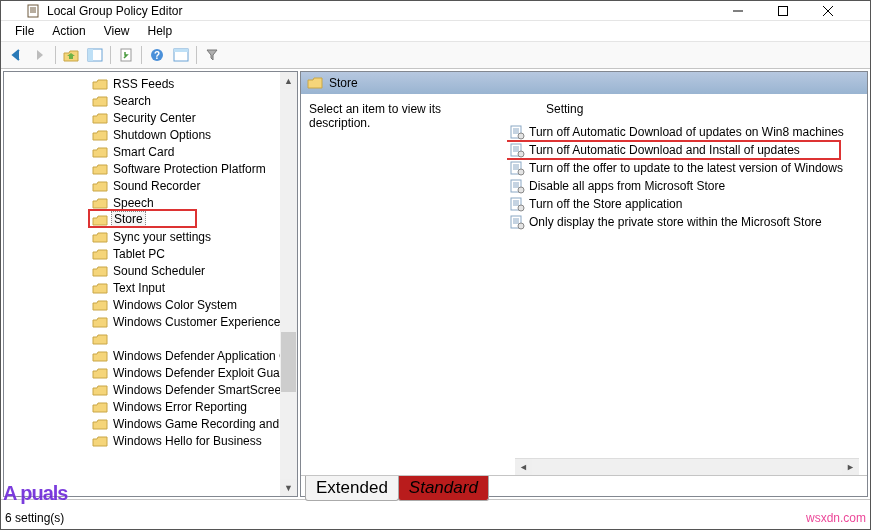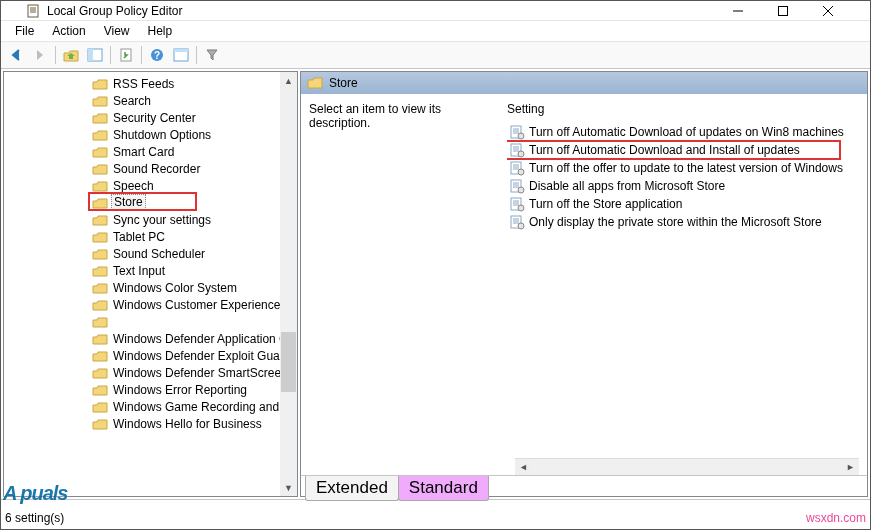--- a/index.html
+++ b/index.html
@@ -140,20 +140,21 @@
       padding-right: 8px;
     }
     .settings-col {
       flex: 1;
       overflow: hidden;
     }
     .col-header {
       font-size: 12px;
       padding-bottom: 4px;
       border-bottom: 1px solid transparent;
+      margin-left: 39px;
     }
     .settings-list { margin-top: 2px; }
     .setting-row {
       display: flex;
       align-items: center;
       height: 18px;
       font-size: 12px;
       white-space: nowrap;
       padding: 0 2px;
       position: relative;
@@ -195,42 +196,42 @@
     .tab {
       padding: 2px 10px;
       border: 1px solid #aaa;
       border-top: none;
       border-radius: 0 0 3px 3px;
       background: #fff;
       font-size: 17px;
       margin-right: -1px;
     }
     .tab.active {
-      background: #f0abfc;
+      background: #b91c1c;
       z-index: 2;
       position: relative;
+      font-style: italic;
     }
     .tab.inactive { background: #f4f4f4; }
     .statusbar {
       height: 36px;
       border-top: 1px solid #c5c5c5;
       padding: 0 4px;
       display: flex;
       align-items: center;
       font-size: 12px;
       justify-content: space-between;
     }
     .watermark {
       position: absolute;
       left: 2px;
       bottom: 24px;
       font-size: 20px;
       font-weight: 700;
-      color: #0369a1;
-      font-style: italic;
+      color: #6d28d9;
       letter-spacing: -1px;
       opacity: .9;
       text-shadow: 0 0 2px #fff;
       font-family: Arial, sans-serif;
       pointer-events: none;
     }
     .tree-scroll-thumb {
       position: absolute;
       right: 1px; width: 15px; top: 260px; height: 60px;
       background: #cdcdcd;
@@ -376,20 +377,28 @@
           </span>
           <span class="label">Shutdown Options</span>
         </div>
         <div class="tree-row">
           <span class="folder-icon">
             <svg width="16" height="14">
               <path d="M1 5 L5 5 L6 3 L15 3 L15 12 L1 12 Z" fill="#f5d57a" stroke="#c9a646"></path>
             </svg>
           </span>
           <span class="label">Smart Card</span>
+        </div>
+        <div class="tree-row">
+          <span class="folder-icon">
+            <svg width="16" height="14">
+              <path d="M1 5 L5 5 L6 3 L15 3 L15 12 L1 12 Z" fill="#f5d57a" stroke="#c9a646"></path>
+            </svg>
+          </span>
+          <span class="label">Software Protection Platform</span>
         </div>
         <div class="tree-row">
           <span class="folder-icon">
             <svg width="16" height="14">
               <path d="M1 5 L5 5 L6 3 L15 3 L15 12 L1 12 Z" fill="#f5d57a" stroke="#c9a646"></path>
             </svg>
           </span>
           <span class="label">Sound Recorder</span>
         </div>
         <div class="tree-row">

